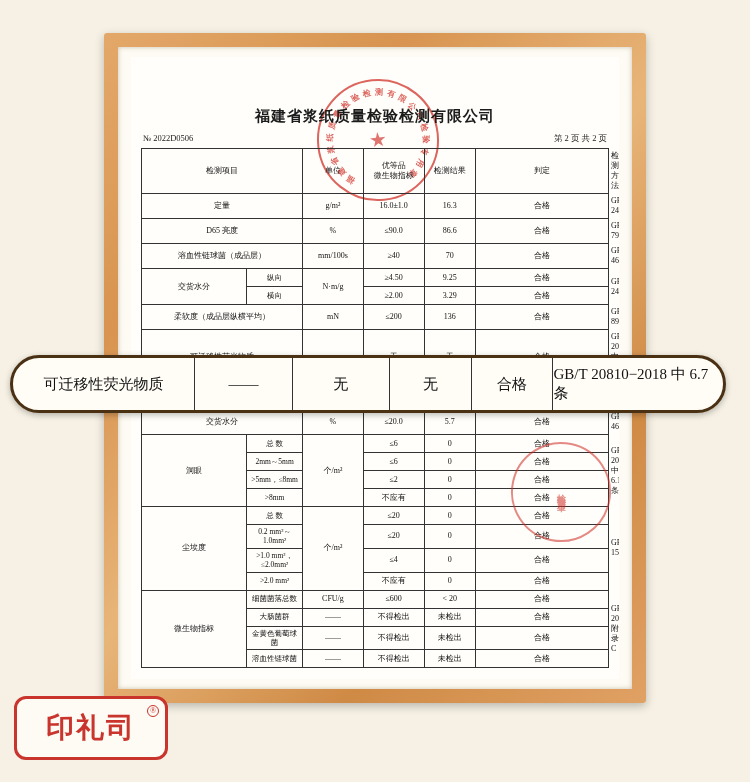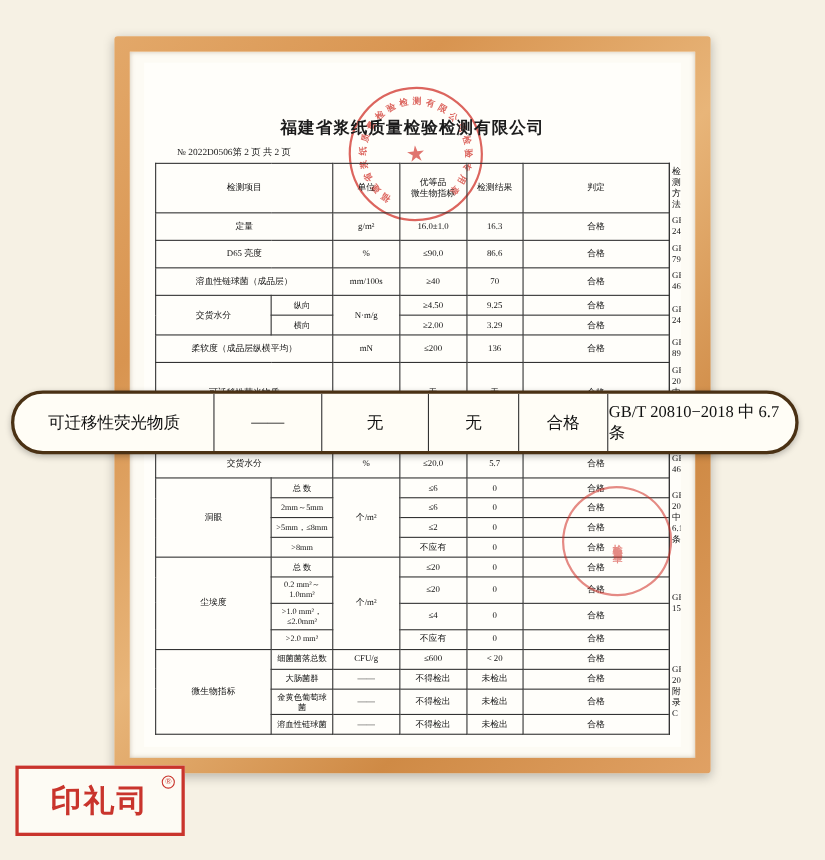--- a/index.html
+++ b/index.html
@@ -49,23 +49,23 @@
     text-align:center;
     font-size:13px;
     font-weight:bold;
     letter-spacing:3px;
     color:#1b1b1b;
     margin-top:5px;
     position:relative;
     z-index:3;
   }
   .meta-row{
-    display:flex;
+    display:flex;justify-content:space-between;
     font-size:8.5px;color:#222;
-    margin:7px 2px 3px 20px;
+    margin:7px 2px 3px 2px;
     position:relative;z-index:3;
   }
   
   .stamp{
     position:absolute;
     width:118px;height:118px;
     left:50%;margin-left:-58px;top:22px;
     border:2.5px solid #cf2b23;
     border-radius:50%;
     opacity:.72;
@@ -153,21 +153,21 @@
   .c1{width:29%;}
   .c2{width:15.5%;}
   .c3{width:15.5%;}
   .c4{width:13%;}
   .c5{width:27%;font-size:14px;}
   
   .logo{
     position:absolute;left:14px;bottom:22px;
     width:148px;height:58px;
     border:3px solid #c9342c;
-    border-radius:0;
+    border-radius:12px;
     display:flex;align-items:center;justify-content:center;
     background:#fdfbf4;
   }
   .logo .txt{
     color:#c9342c;font-size:28px;font-weight:bold;letter-spacing:2px;
     font-family:"DejaVu Serif", serif;
   }
   .logo .reg{
     position:absolute;right:6px;top:6px;
     font-size:8px;color:#c9342c;border:1px solid #c9342c;border-radius:50%;

